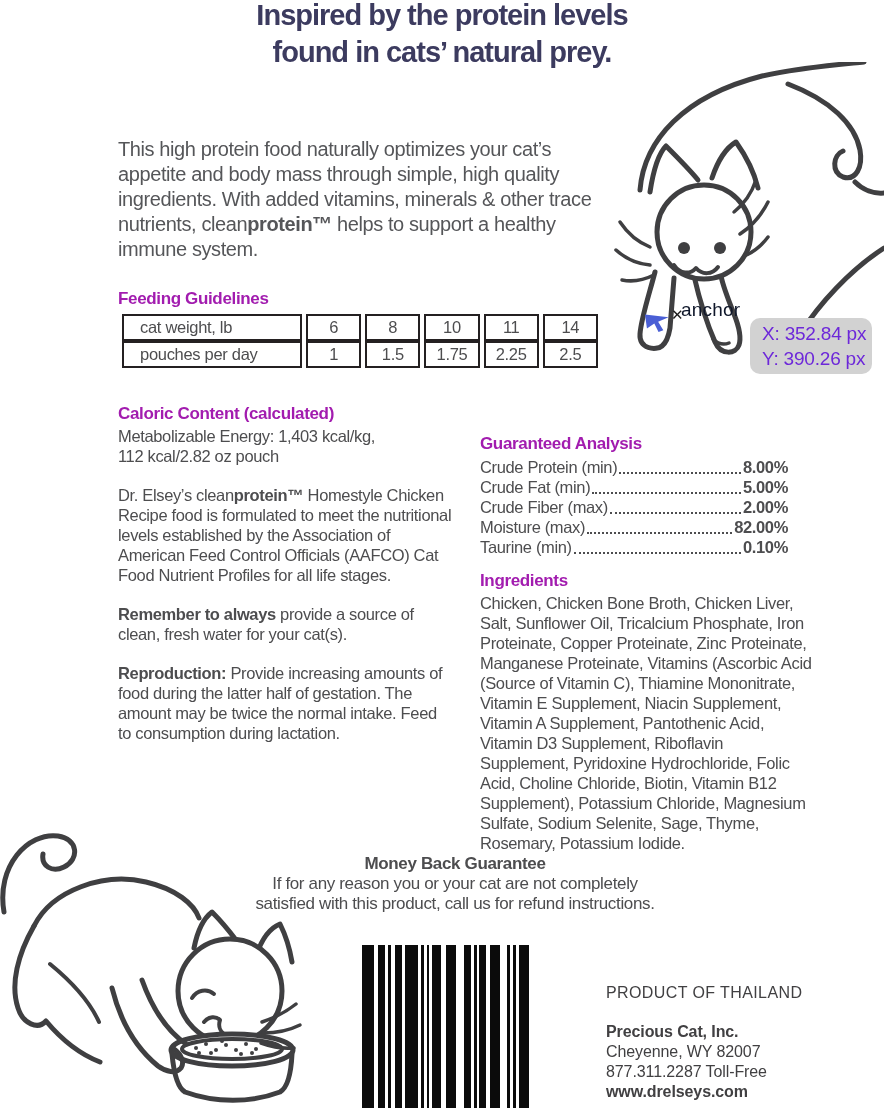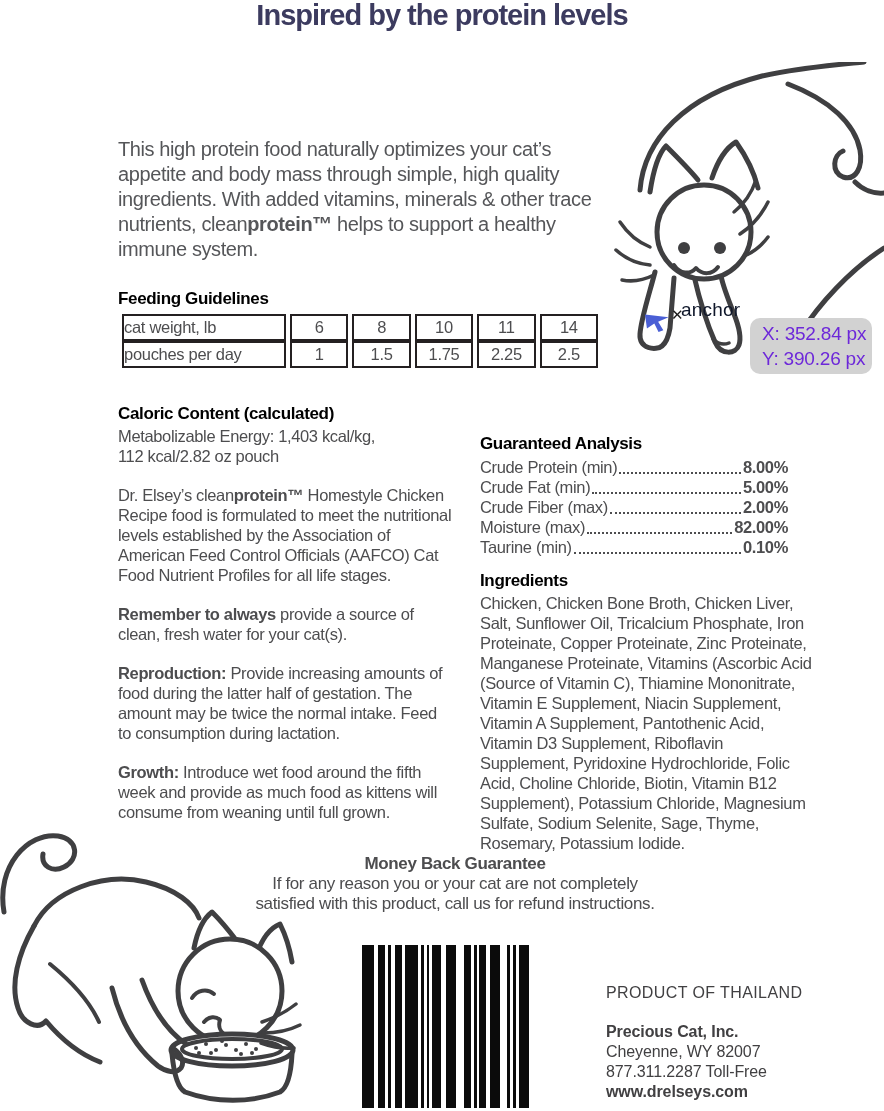--- a/index.html
+++ b/index.html
@@ -7,28 +7,28 @@
         font-family:Liberation Sans, sans-serif;color:#4d4d4f;}
 
   
   .title{position:absolute;top:-3px;left:0;width:100%;text-align:center;
          color:#3c3b5f;font-weight:bold;font-size:29px;line-height:37px;letter-spacing:-1px;}
 
   
   .intro{position:absolute;left:118px;top:137px;width:474px;
          font-size:20px;line-height:25px;letter-spacing:-0.4px;color:#555659;}
 
-  .section-heading{font-weight:bold;font-size:17px;color:#000000;letter-spacing:-0.35px;}
+  .section-heading{font-weight:bold;font-size:17px;color:#a21caf;letter-spacing:-0.35px;}
 
   
   .feeding{position:absolute;left:118px;top:289px;width:484px;}
   .feeding table{border-collapse:separate;border-spacing:4px 0;width:484px;table-layout:fixed;margin-top:5px;}
   .feeding td{border:2px solid #242021;font-size:16.5px;height:23px;padding:0;
               text-align:center;color:#4d4d4f;letter-spacing:-0.3px;}
-  .feeding td.label-cell{text-align:left;padding-left:0;width:160px;}
+  .feeding td.label-cell{text-align:left;padding-left:16px;width:160px;}
 
   
   .cursor{position:absolute;left:645px;top:310px;width:30px;height:22px;z-index:30;}
   .anchor-marker{position:absolute;left:671px;top:306px;font-size:15px;color:#1c1c1c;z-index:30;}
   .anchor-label{position:absolute;left:681px;top:299px;font-size:19px;color:#0f172a;z-index:30;letter-spacing:0.2px;}
   .tooltip{position:absolute;left:750px;top:318px;width:122px;height:56px;background:#d2d2d2;
            border-radius:10px;box-sizing:border-box;padding:3px 0 0 12px;
            font-size:19px;line-height:25px;color:#6d28d9;z-index:40;letter-spacing:-0.2px;}
 
   
@@ -64,20 +64,21 @@
   .stretch-cat{position:absolute;left:612px;top:62px;width:272px;height:305px;}
   .eat-cat{position:absolute;left:0;top:828px;width:330px;height:283px;}
 </style>
 </head>
 <body>
 
 <div class="page">
 
   <div class="title">
     <div>Inspired by the protein levels</div>
+    <div>found in cats’ natural prey.</div>
   </div>
 
   <div class="intro"><span>This high protein food naturally optimizes your cat’s appetite and body mass through simple, high quality ingredients. With added vitamins, minerals &amp; other trace nutrients, clean</span><b>protein™</b><span> helps to support a healthy immune system.</span></div>
 
   <svg class="stretch-cat" viewBox="0 0 272 305">
     <g fill="none" stroke="#3f3f41" stroke-width="5" stroke-linecap="round" stroke-linejoin="round">
       <path d="M28,128 C32,78 72,34 150,14 C185,6 222,3 252,0"></path>
       <path d="M176,22 C218,38 243,62 248,88 C251,105 244,119 231,115 C219,110 221,93 231,89"></path>
       <path d="M243,120 C251,128 262,132 272,131"></path>
       <path d="M272,186 C238,208 207,242 188,272 C178,288 163,296 148,291"></path>
@@ -133,21 +134,20 @@
     <div>Y: 390.26 px</div>
   </div>
 
   <div class="col-left">
     <div class="section-heading">Caloric Content (calculated)</div>
     <div class="tight">Metabolizable Energy: 1,403 kcal/kg,</div>
     <div>112 kcal/2.82 oz pouch</div>
     <div class="para"><span>Dr. Elsey’s clean</span><b>protein™</b><span> Homestyle Chicken Recipe food is formulated to meet the nutritional levels established by the Association of American Feed Control Officials (AAFCO) Cat Food Nutrient Profiles for all life stages.</span></div>
     <div class="para"><b>Remember to always</b><span> provide a source of clean, fresh water for your cat(s).</span></div>
     <div class="para"><b>Reproduction:</b><span> Provide increasing amounts of food during the latter half of gestation. The amount may be twice the normal intake. Feed to consumption during lactation.</span></div>
-    <div class="para"><b>Growth:</b><span> Introduce wet food around the fifth week and provide as much food as kittens will consume from weaning until full grown.</span></div>
   </div>
 
   <div class="col-right">
     <div class="section-heading">Guaranteed Analysis</div>
     <div class="ga-rows">
       <div class="ga-row">
           <span class="ga-label">Crude Protein (min)</span>
           <span class="ga-leader"></span>
           <span class="ga-value">8.00%</span>
         </div>

